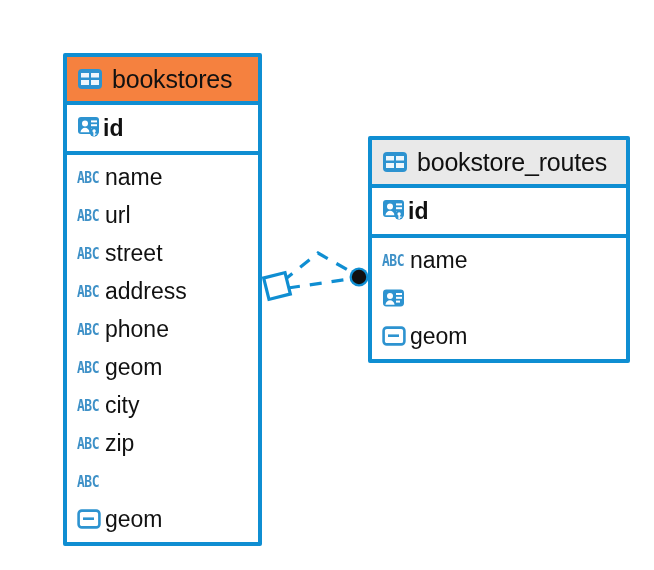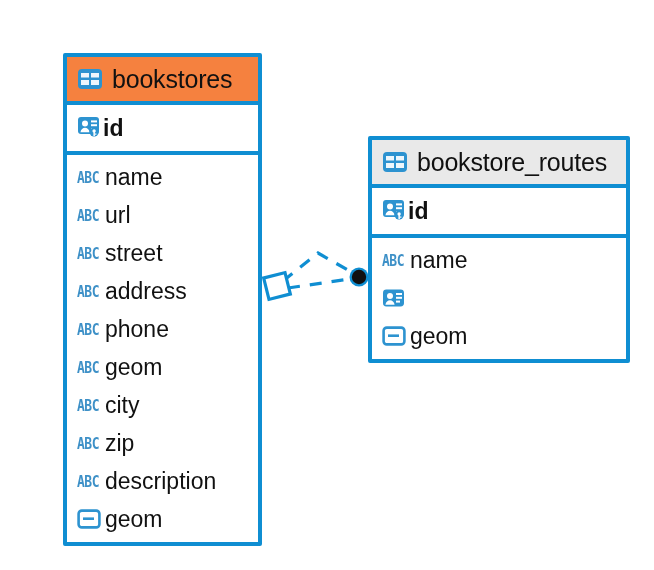--- a/index.html
+++ b/index.html
@@ -202,21 +202,20 @@
         <span class="field-label">city</span>
       </div>
 
       <div class="field-row">
         <span class="abc-glyph">ABC</span>
         <span class="field-label">zip</span>
       </div>
 
       <div class="field-row">
         <span class="abc-glyph">ABC</span>
-        <span class="field-label">description</span>
       </div>
 
       <div class="field-row">
         <span class="icon" style="width:28px;">
           <svg width="24" height="20" viewBox="0 0 24 20">
             <rect x="1.6" y="1.6" width="20.8" height="16.8" rx="3.2" fill="#ffffff" stroke="#2d93d0" stroke-width="2.6"></rect>
             <rect x="6" y="8.4" width="11" height="2.6" fill="#2d93d0"></rect>
           </svg>
         </span>
         <span class="field-label">geom</span>

